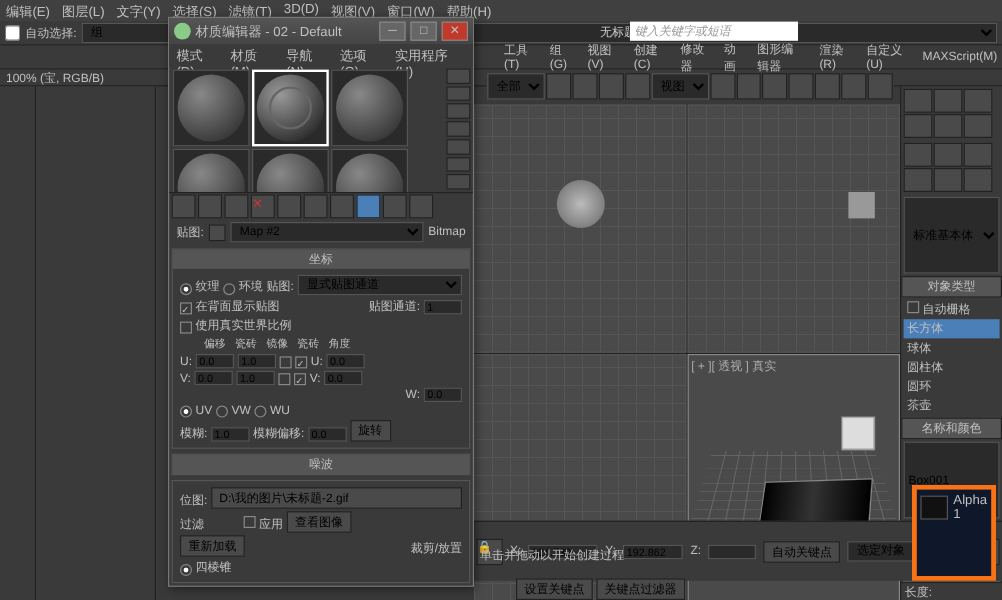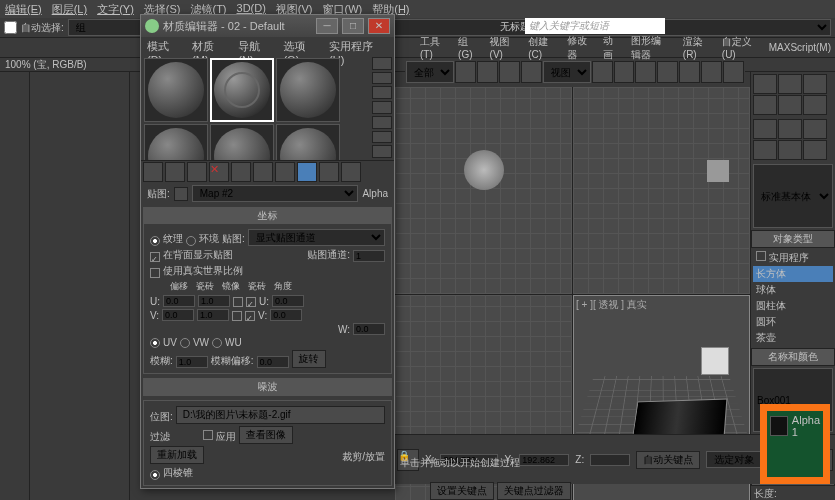--- a/index.html
+++ b/index.html
@@ -1,19 +1,19 @@
 <!DOCTYPE html>
 <html><head>
 <meta charset="utf-8">
 <style>
 * { margin: 0; padding: 0; box-sizing: border-box; font-family: "Microsoft YaHei", sans-serif; }
 body { background: #3a3a3a; color: #c0c0c0; font-size: 11px; width: 835px; height: 500px; overflow: hidden; position: relative; }
 .main-window { width: 100%; height: 100%; background: #393939; }
 .menubar { height: 18px; background: #404040; display: flex; padding: 2px 5px; gap: 10px; font-size: 11px; }
-.menubar span { cursor: pointer; text-decoration: underline; }
+.menubar span { cursor: pointer; }
 .toolbar-row { height: 20px; background: #3a3a3a; border-bottom: 1px solid #222; display: flex; align-items: center; padding: 0 4px; gap: 4px; font-size: 10px; }
 .workspace { display: flex; height: calc(100% - 70px); }
 .left-tools { width: 30px; background: #3a3a3a; border-right: 1px solid #222; }
 .left-panel { width: 100px; background: #3a3a3a; border-right: 1px solid #222; }
 .viewports { flex: 1; display: grid; grid-template-columns: 1fr 1fr; grid-template-rows: 1fr 1fr; gap: 1px; background: #222; position: relative; }
 .viewport { background: #4a4a4a; position: relative; border: 1px solid #555; }
 .viewport.active { border: 1px solid #888; }
 .viewport-grid { position: absolute; inset: 0; background-image: repeating-linear-gradient(0deg, transparent, transparent 14px, #555 14px, #555 15px), repeating-linear-gradient(90deg, transparent, transparent 14px, #555 14px, #555 15px); }
 .viewport-label { position: absolute; top: 2px; left: 2px; font-size: 10px; color: #aaa; }
 .right-panel { width: 85px; background: #3a3a3a; border-left: 1px solid #222; display: flex; flex-direction: column; }
@@ -158,21 +158,21 @@
         <div class="tab-icon"></div>
         <div class="tab-icon"></div>
         <div class="tab-icon"></div>
         <div class="tab-icon"></div>
         <div class="tab-icon"></div>
         <div class="tab-icon"></div>
       </div>
       <select class="dropdown" style="margin:2px"><option>标准基本体</option></select>
       <div class="section-header">对象类型</div>
       <div class="prop-list">
-        <div class="prop-item"><span class="checkbox"></span> <span>实用程序</span></div>
+        <div class="prop-item"><span class="checkbox"></span> <span>自动栅格</span></div>
         <div class="prop-item selected">长方体</div>
         <div class="prop-item">球体</div>
         <div class="prop-item">圆柱体</div>
         <div class="prop-item">圆环</div>
         <div class="prop-item">茶壶</div>
       </div>
       <div class="section-header">名称和颜色</div>
       <input class="dropdown" style="margin: 2px; width: calc(100% - 4px);" value="Box001">
       <div class="section-header">创建方法</div>
       <div class="prop-item"><span class="radio checked"></span> <span>立方体</span></div>
@@ -203,21 +203,21 @@
       <input class="spinner" style="width: 50px;" value="192.862">
     <span>Z:</span>
       <input class="spinner" style="width: 40px;">
     <button class="btn">自动关键点</button>
     <select class="dropdown" style="width:60px"><option>选定对象</option></select>
     <div class="tbtn">▶</div>
   </div>
   <div style="position:absolute;bottom:30px;left:400px;font-size:10px">单击并拖动以开始创建过程</div>
   <div style="position:absolute;bottom:0;left:430px;font-size:10px"><button class="btn">设置关键点</button> <button class="btn">关键点过滤器</button></div>
 
-  <div style="position:absolute;bottom:16px;right:5px;width:70px;height:80px;background:#14532d;border:7px solid #f97316">
+  <div style="position:absolute;bottom:16px;right:5px;width:70px;height:80px;background:#0f172a;border:4px solid #f97316">
     <div style="display:flex;align-items:center;gap:4px;padding:3px">
       <div style="width:30px;height:20px;background:#111;border:1px solid #555"></div>
       <span>Alpha 1</span>
     </div>
   </div>
 
 </div>
 
 <div class="dialog">
   <div class="dialog-titlebar">
@@ -278,21 +278,21 @@
     <div class="tool-btn"></div>
     <div class="tool-btn"></div>
     <div class="tool-btn" style="background:#4a7fb8"></div>
     <div class="tool-btn"></div>
     <div class="tool-btn"></div>
   </div>
   <div class="map-row">
     <span>贴图:</span>
     <div class="tool-btn" style="width:14px;height:14px"></div>
     <select class="dropdown"><option>Map #2</option></select>
-    <span>Alpha</span>
+    <span>Bitmap</span>
   </div>
 
   <div class="rollout">
     <div class="rollout-header">坐标</div>
     <div class="rollout-body">
       <div class="field-row">
         <span class="radio checked"></span>
           <span>纹理</span>
         <span class="radio"></span>
           <span>环境</span>

